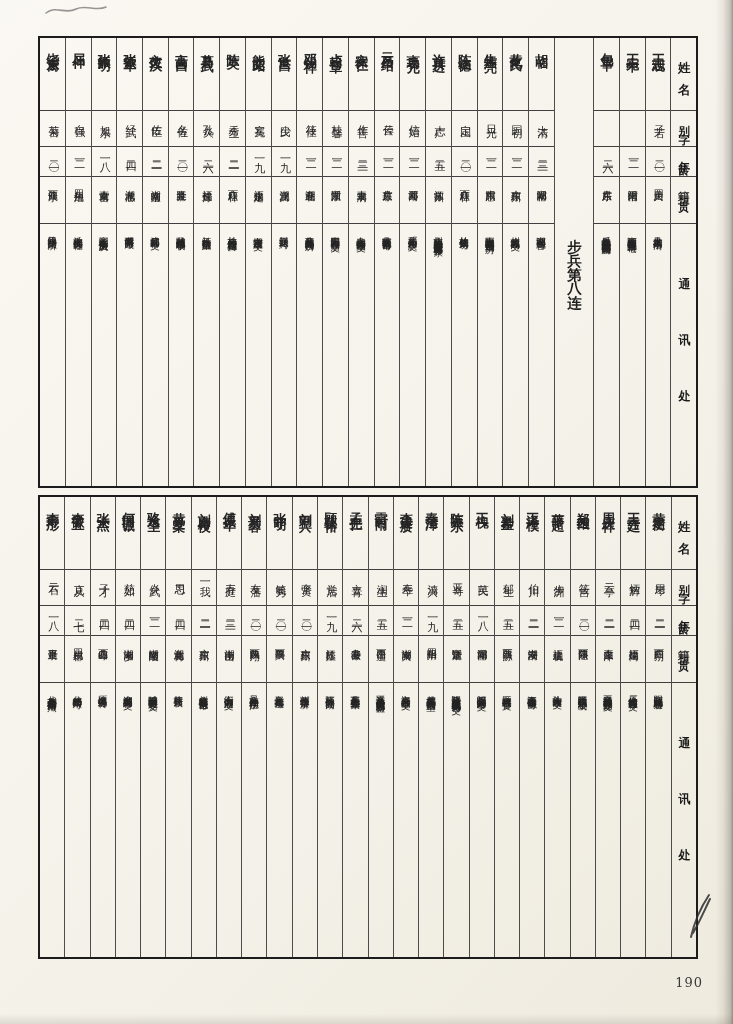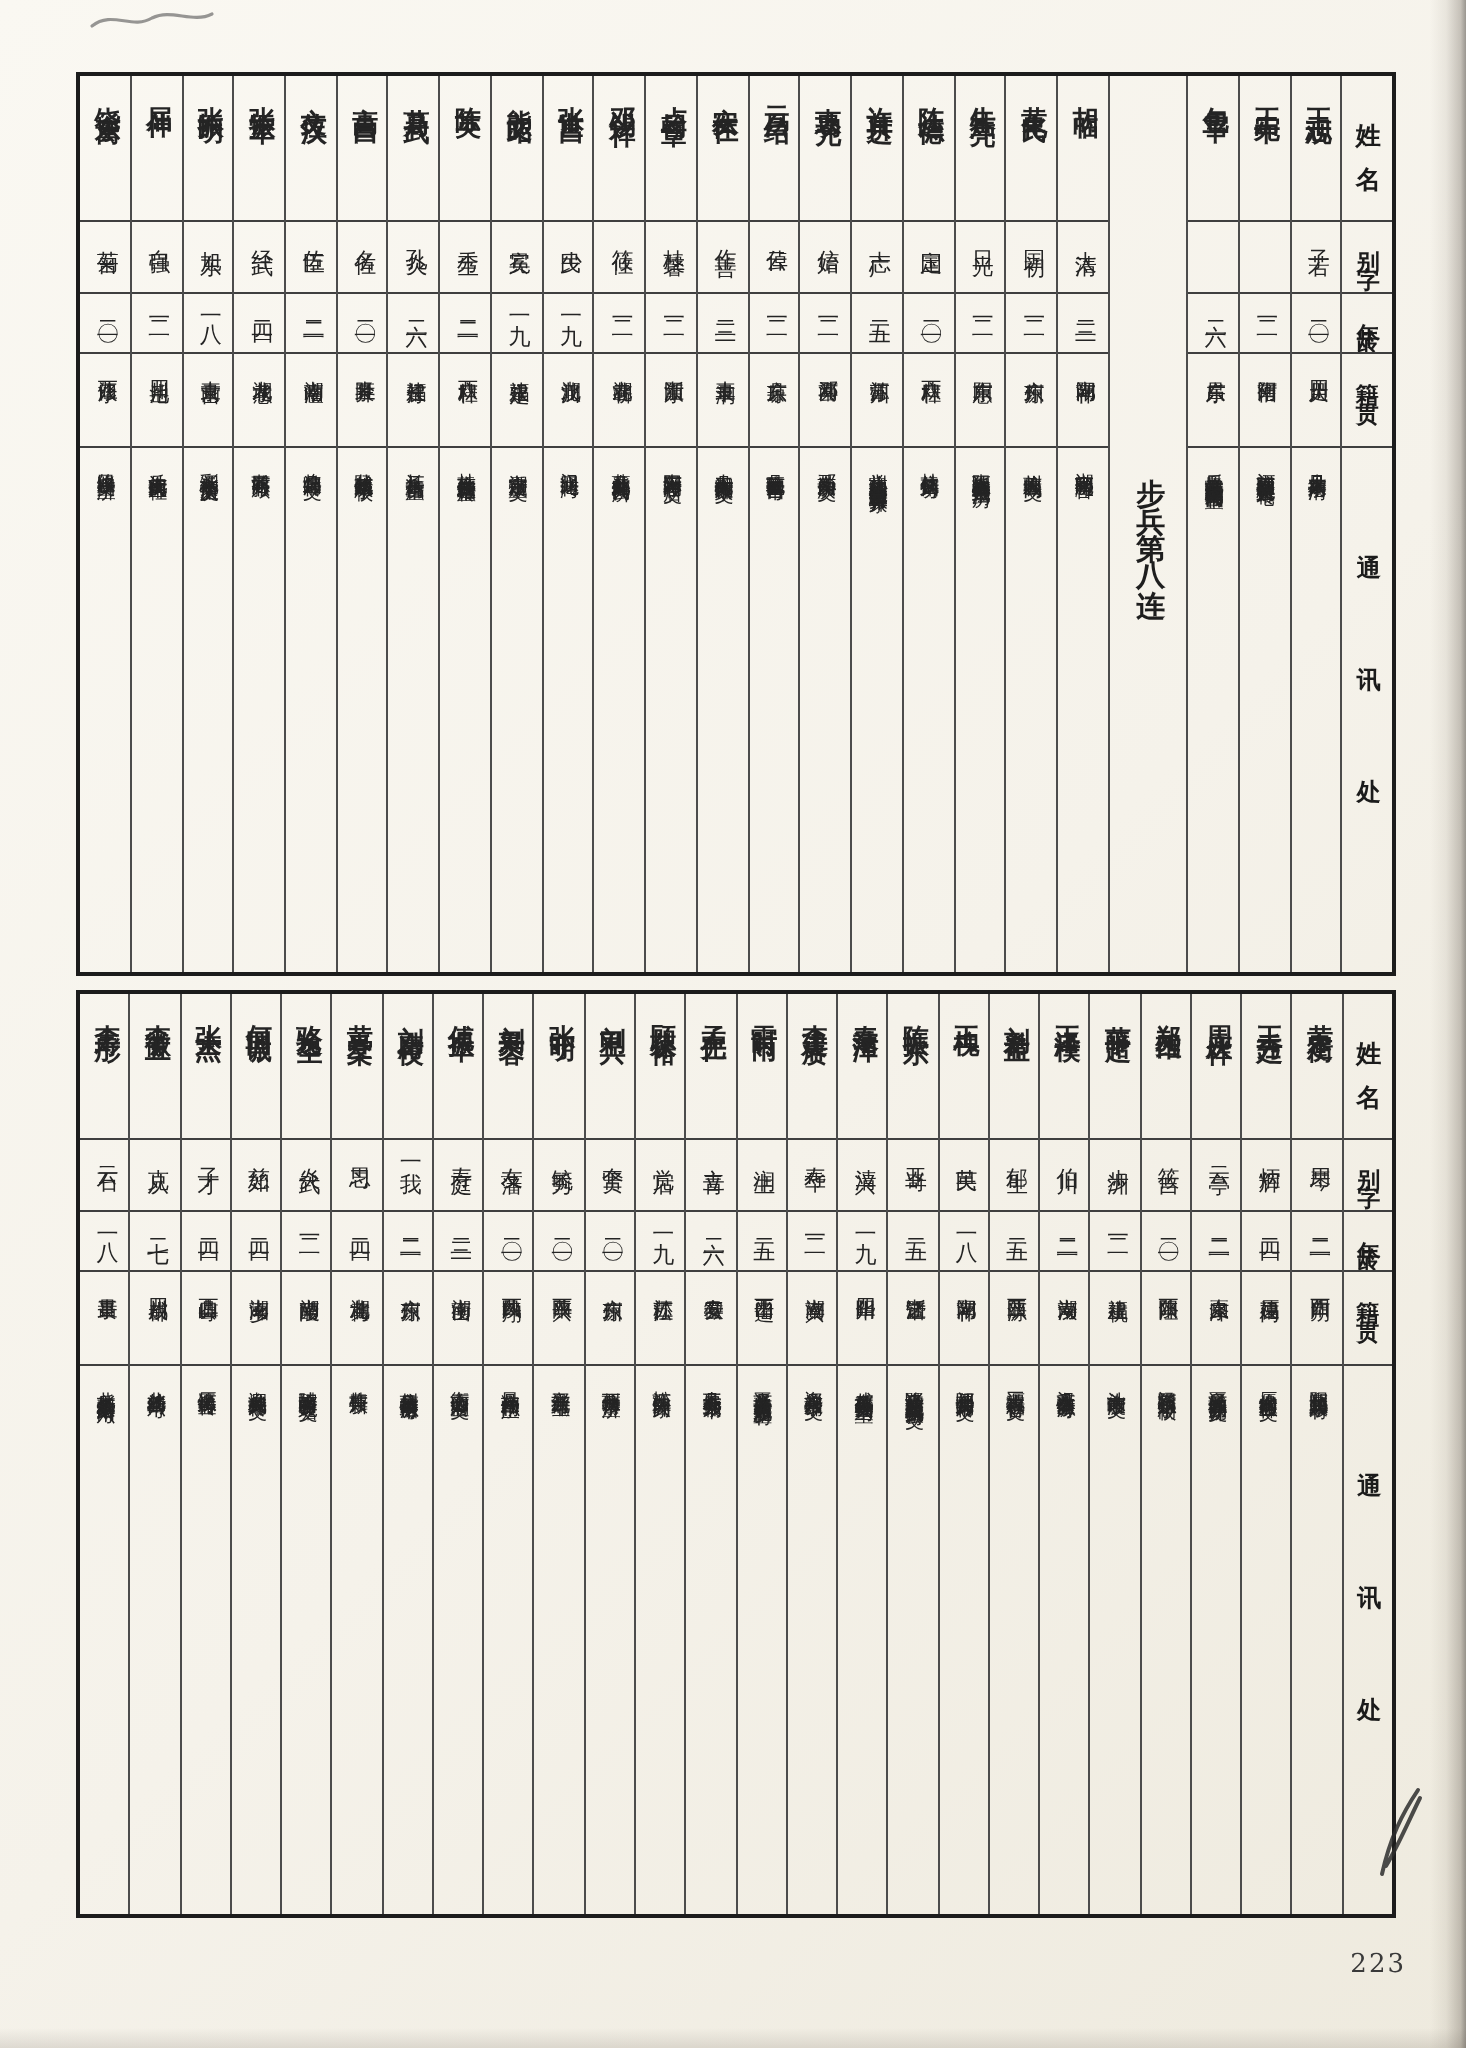--- a/index.html
+++ b/index.html
@@ -932,21 +932,21 @@
           <div class="cell c-native">
             <span class="vtext">直隶昌平</span>
           </div>
           <div class="cell c-addr">
             <span class="vtext">北京后门外李广桥东街路南十六号</span>
           </div>
         </div>
       </div>
   </div>
 
-  <div class="page-number">223</div>
+  <div class="page-number">190</div>
 
   <svg class="ink-scribble" width="26" height="48" viewBox="0 0 26 48">
     <path d="M22,2 C14,14 8,26 4,44 M6,40 C12,30 18,16 23,6" fill="none" stroke="#2e2e2e" stroke-width="2" stroke-linecap="round"></path>
   </svg>
 
   <div class="edge-right"></div>
   <div class="edge-bottom"></div>
 </div>
 
 </body></html>

